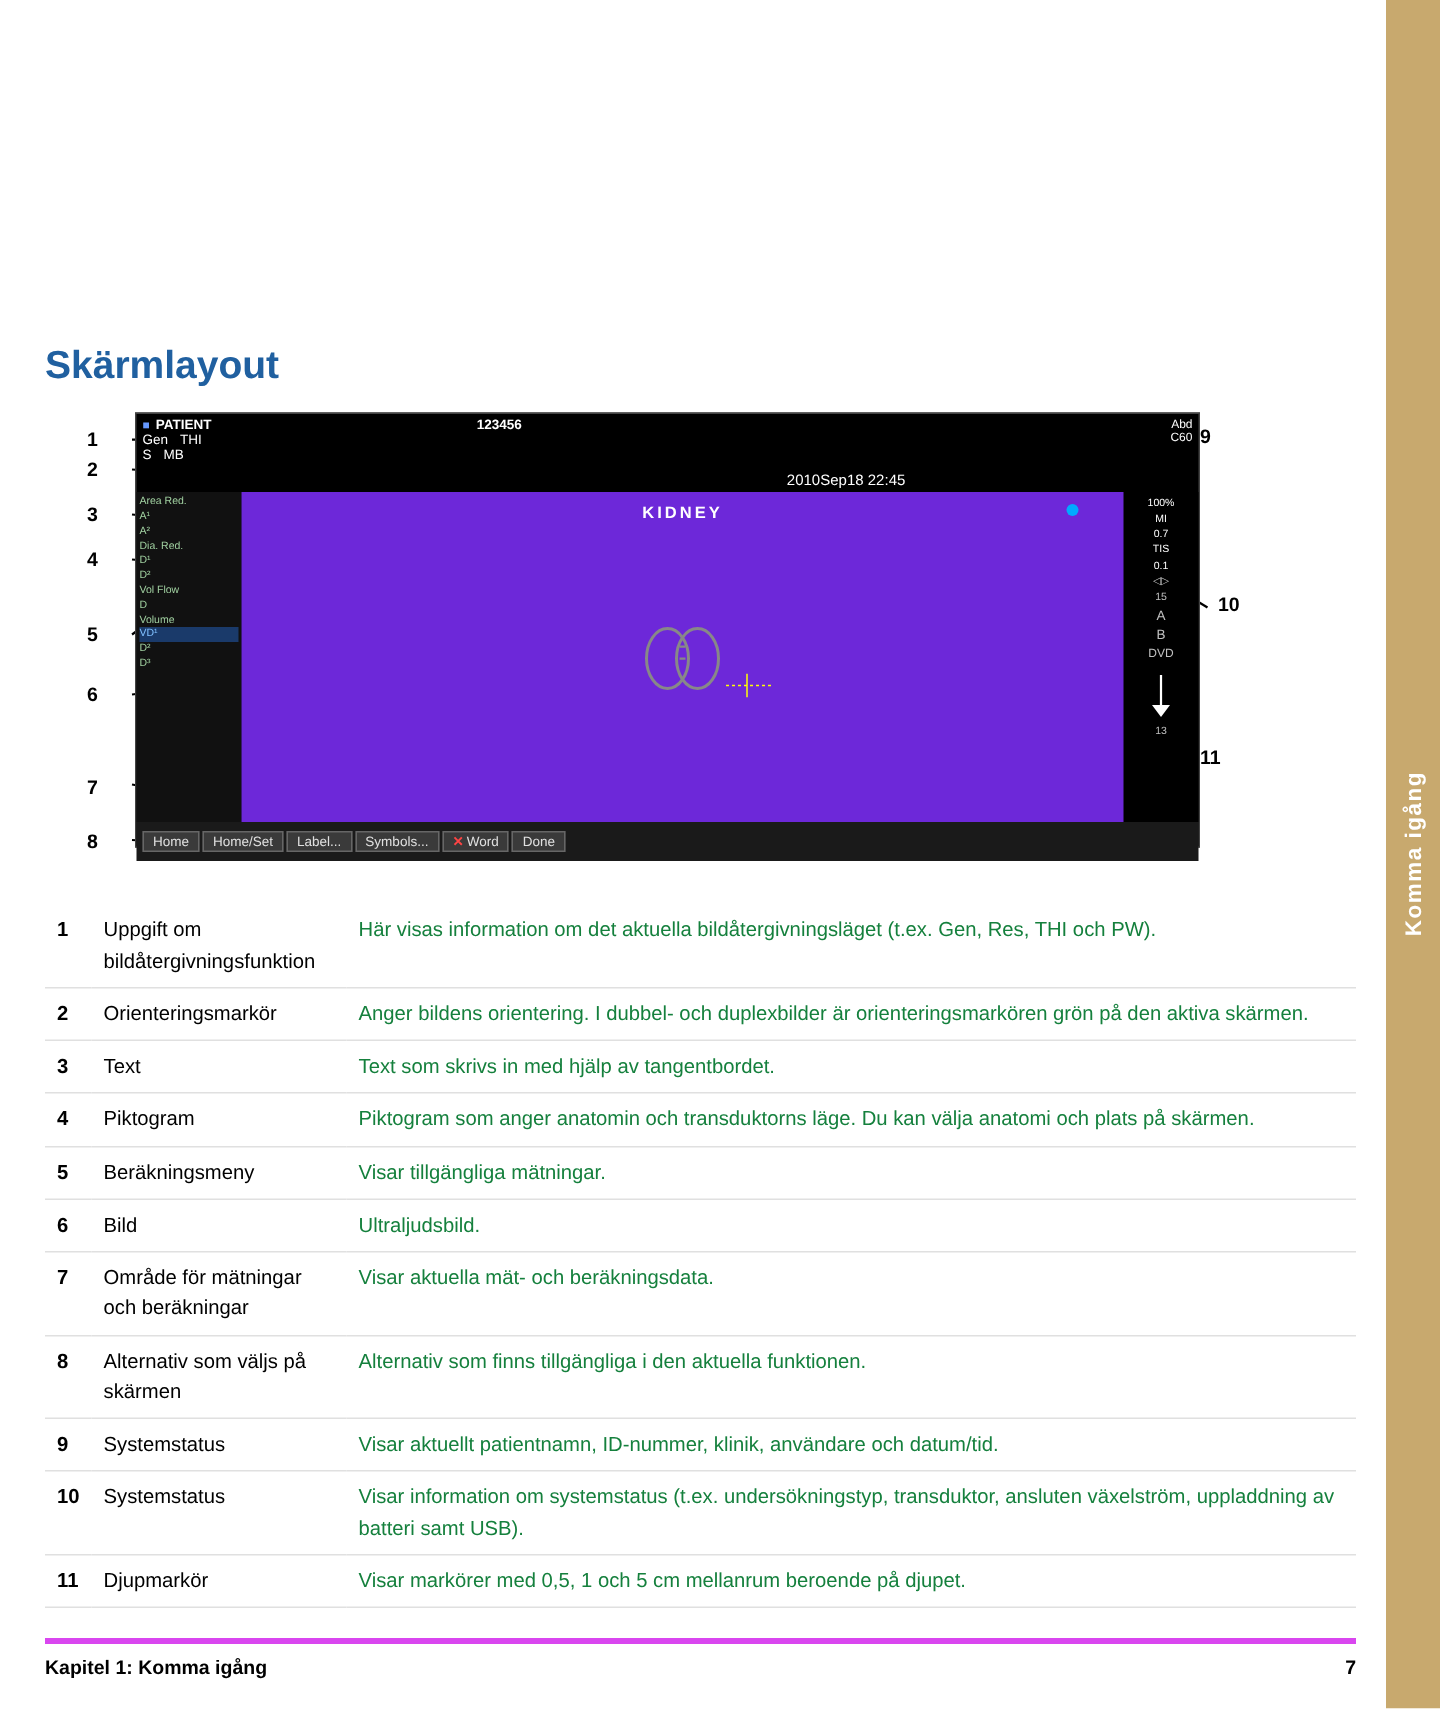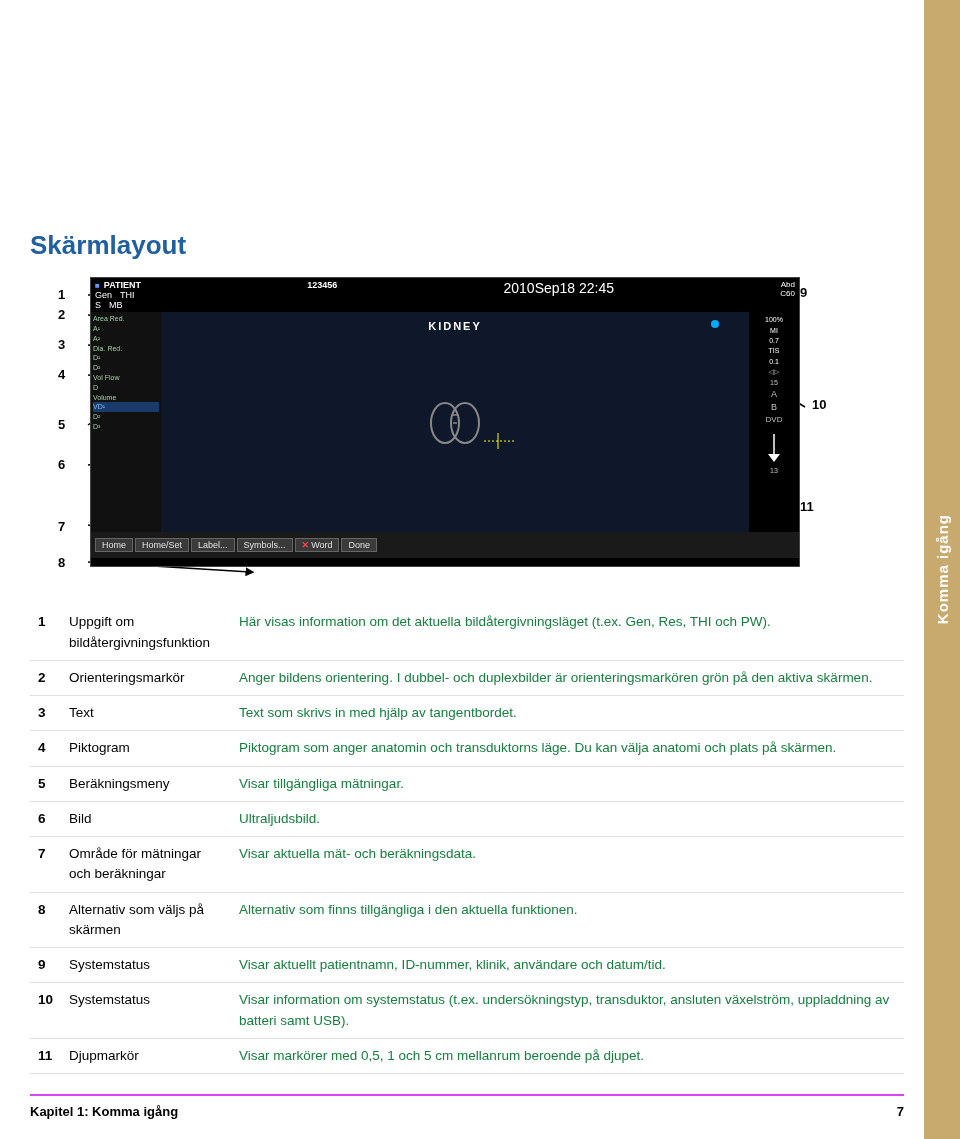--- a/index.html
+++ b/index.html
@@ -95,21 +95,21 @@
       line-height: 1.4;
     }
 
     .screen-sidebar-left .active-item {
       color: #80c0ff;
       background: #1a3a6a;
     }
 
     .screen-main {
       flex: 1;
-      background: #0f172a;
+      background: #6d28d9;
       position: relative;
       display: flex;
       align-items: center;
       justify-content: center;
     }
 
     .kidney-label {
       position: absolute;
       top: 8px;
       left: 50%;
@@ -229,21 +229,21 @@
     .info-table td:nth-child(3) {
       color: #15803d;
       margin-left: 48px;
     }
 
     
     .chapter-footer {
       display: flex;
       justify-content: space-between;
       align-items: center;
-      border-top: 2px solid #d946ef;
+      border-top: 4px solid #d946ef;
       margin-top: 20px;
       padding-top: 8px;
     }
 
     .chapter-footer-left {
       font-size: 13px;
       font-weight: bold;
       color: #000;
     }
 
@@ -330,21 +330,21 @@
               <div style="display:flex; gap:8px;">
                 <span>Gen</span>
                 <span>THI</span>
               </div>
               <div style="display:flex; gap:8px;">
                 <span>S</span>
                 <span>MB</span>
               </div>
             </div>
             <div style="color:#fff; font-size:9px; font-weight:bold;">123456</div>
-            <div style="font-size:14px; color:#fff;">
+            <div style="font-size:10px; color:#fff;margin-top:37px;">
               <span>2010Sep18</span>&nbsp;<span>22:45</span>
             </div>
             <div style="font-size:8px; color:#fff; text-align:right;">
               <div>Abd</div>
               <div>C60</div>
             </div>
           </div>
 
           <div class="screen-body">
 

